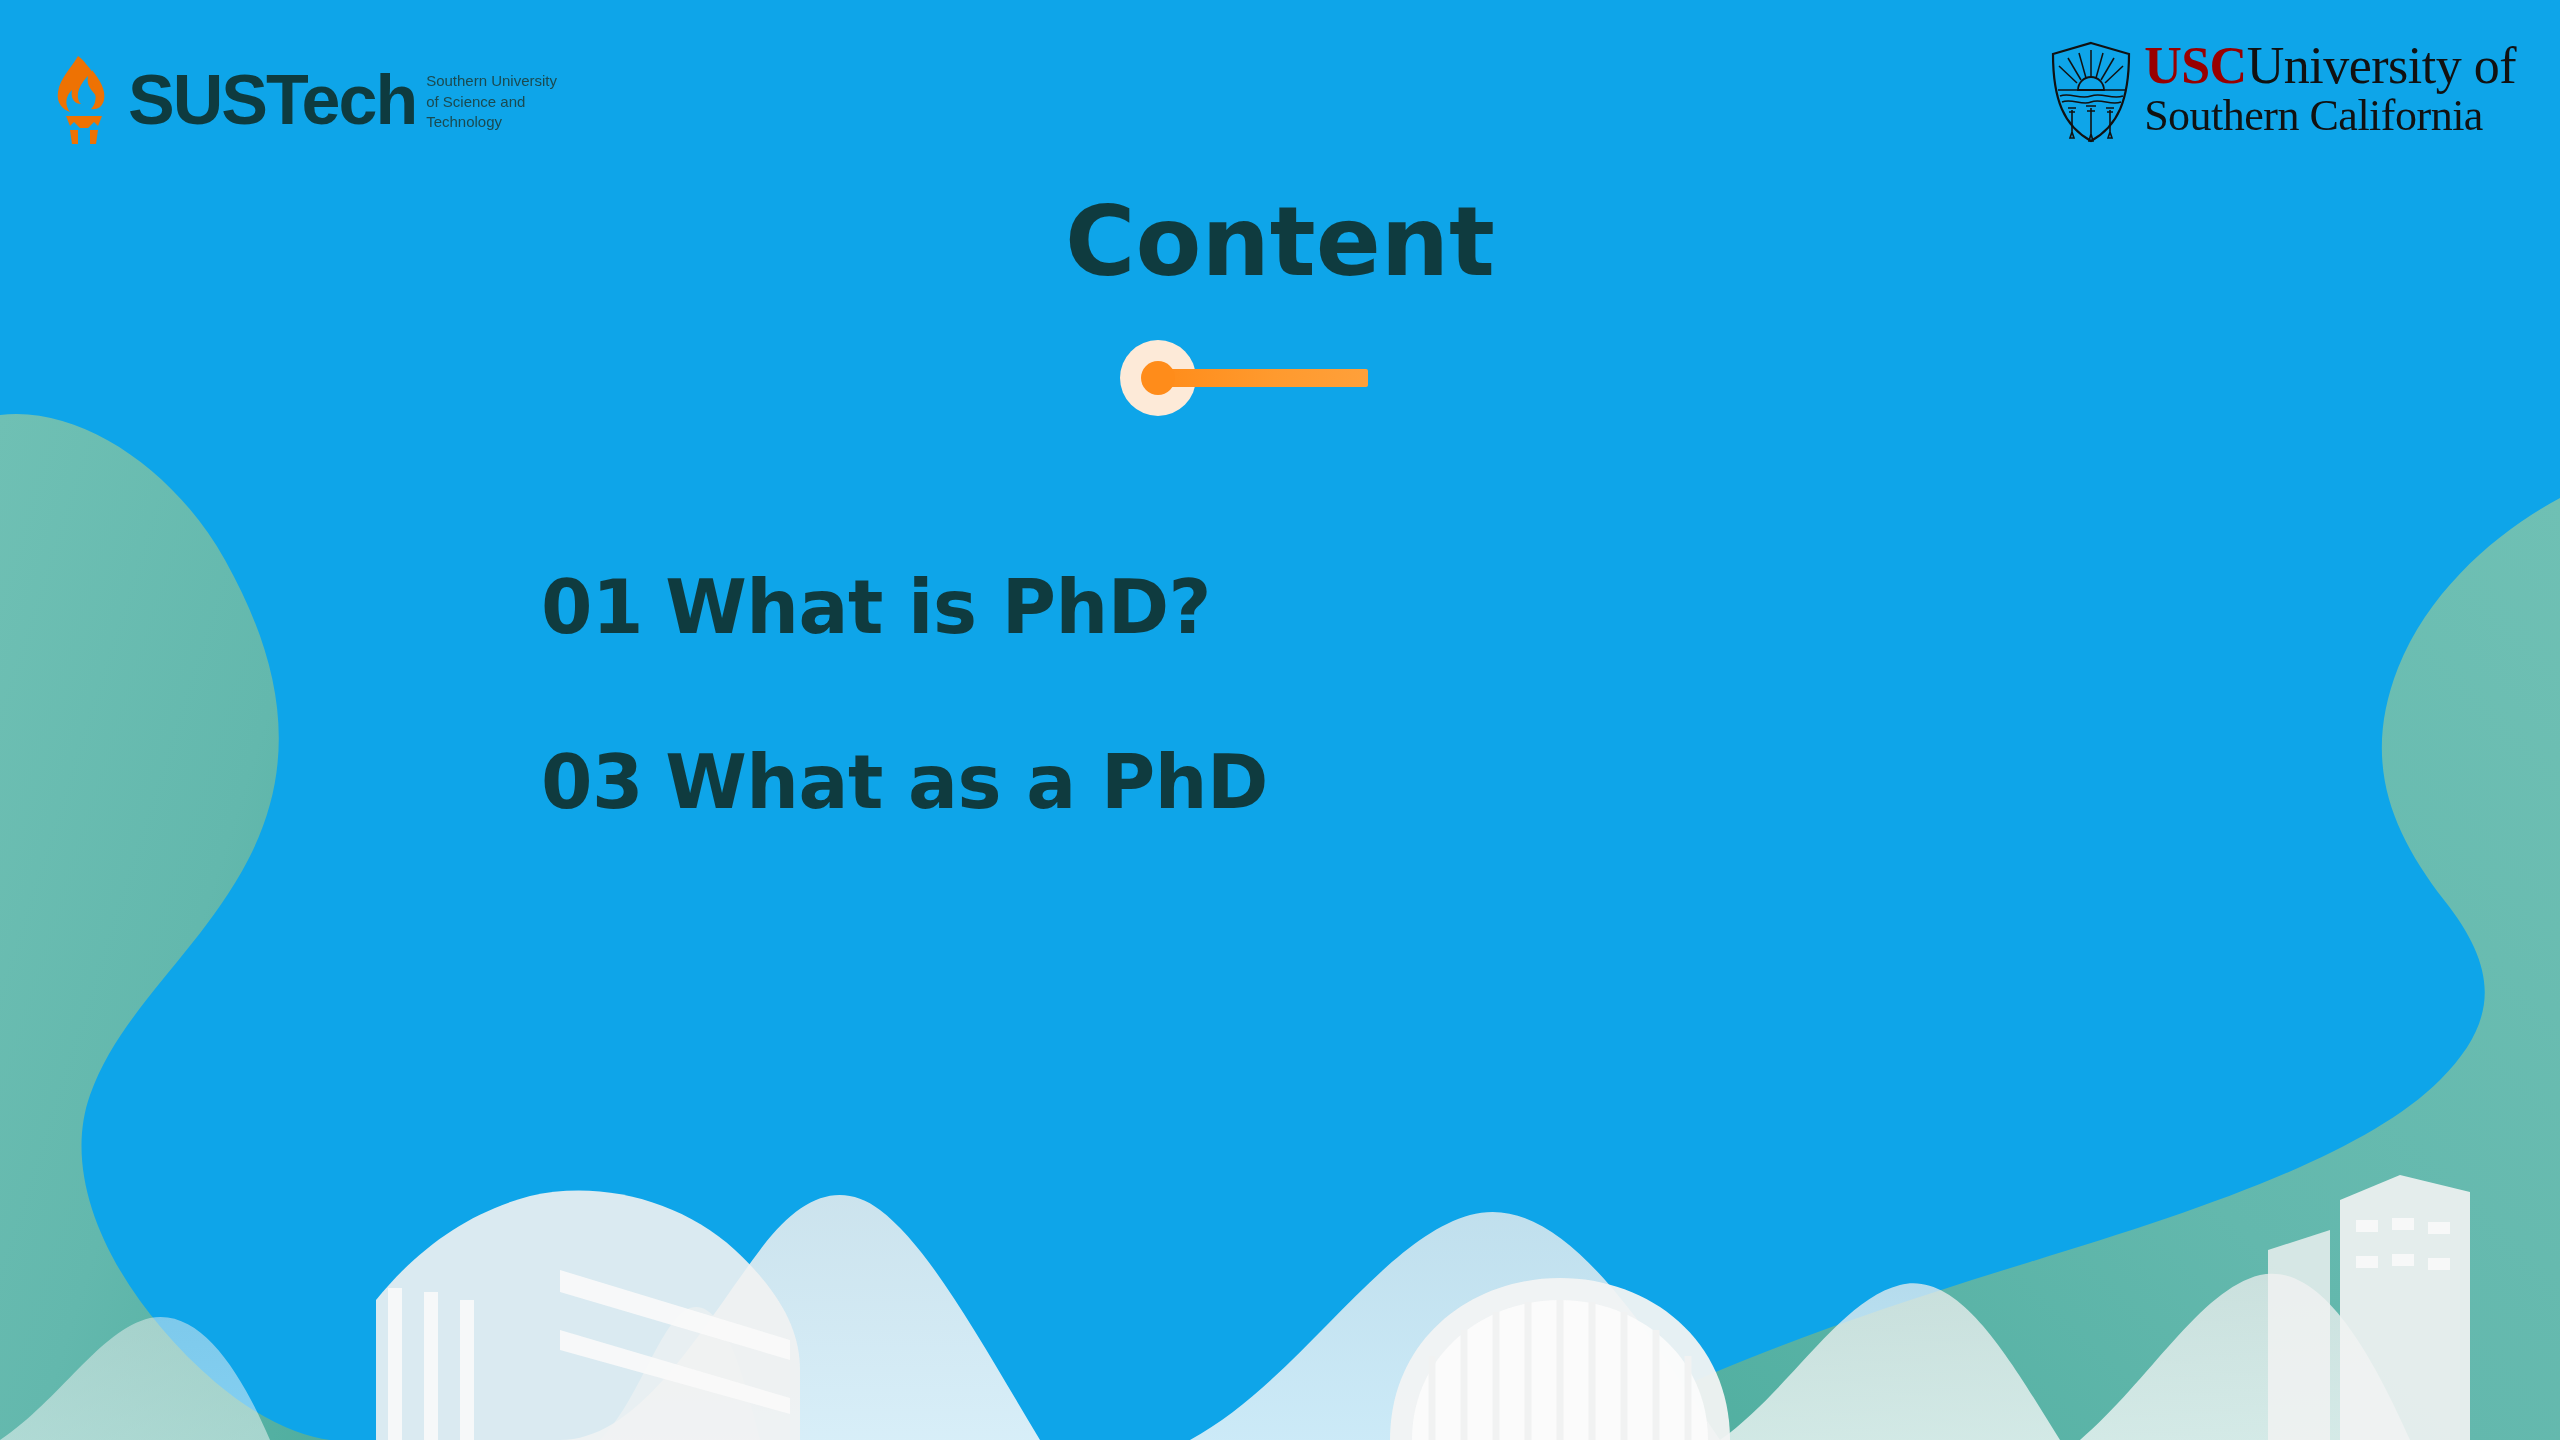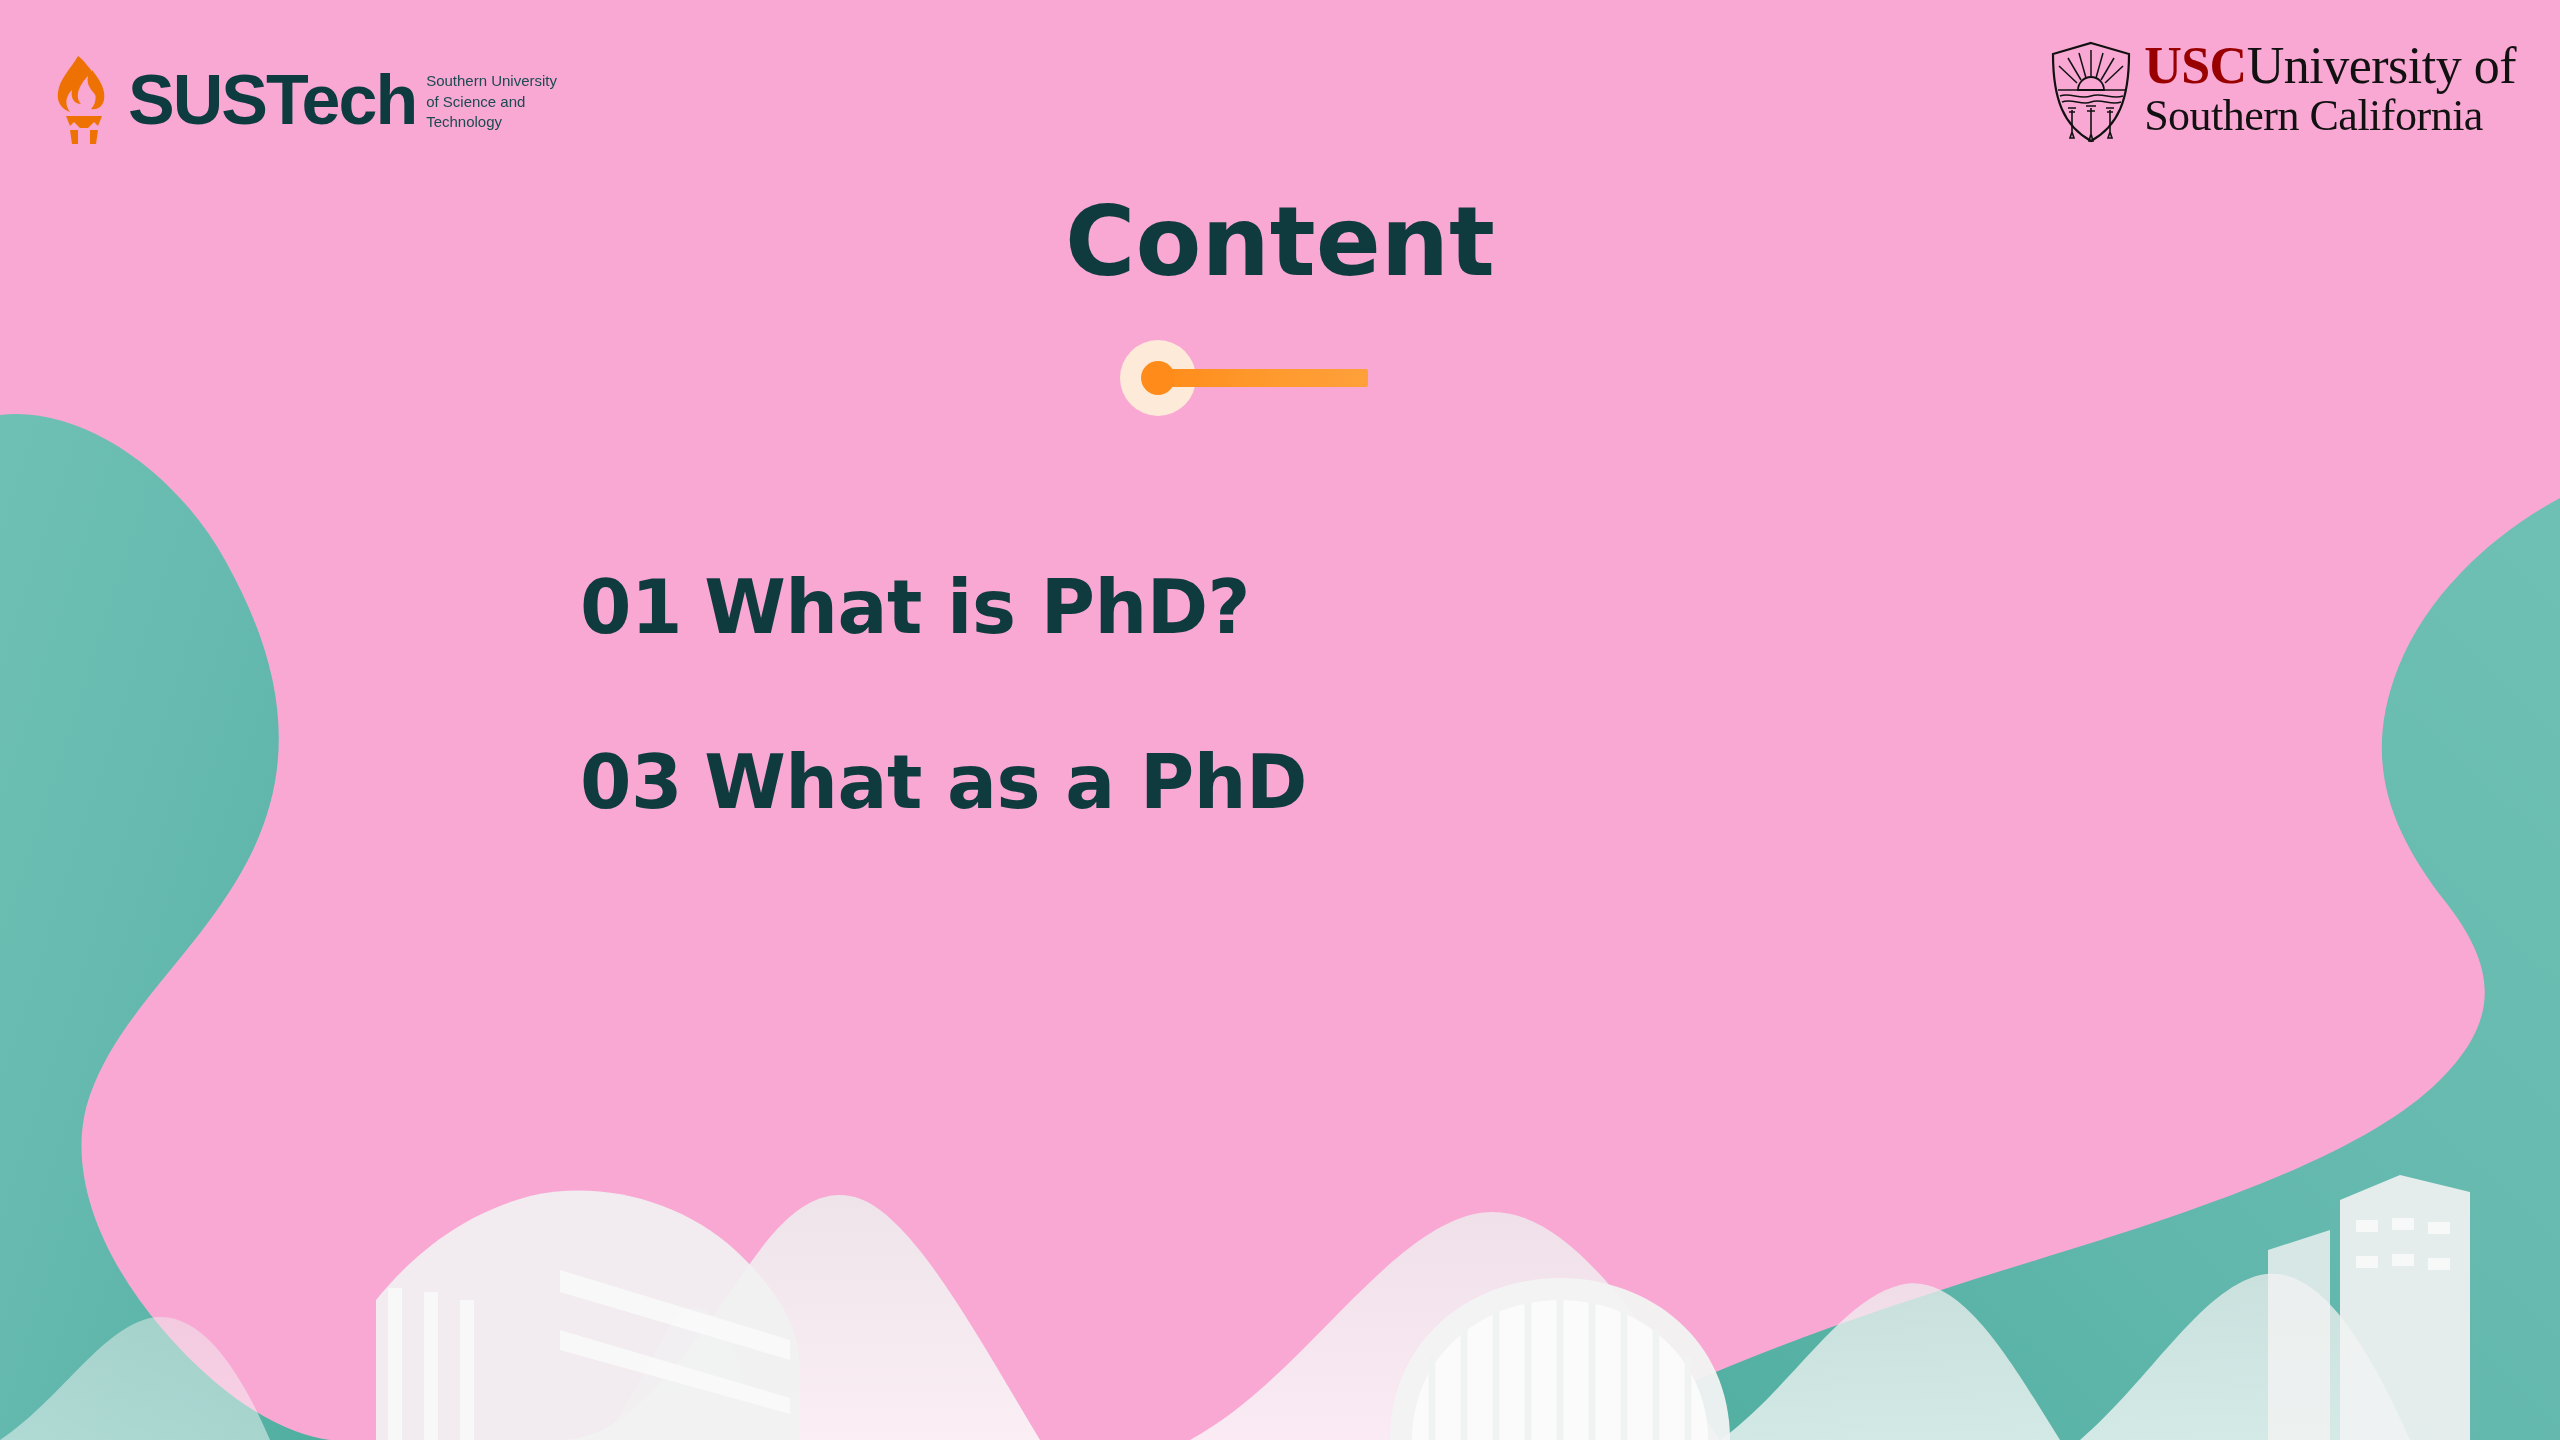--- a/index.html
+++ b/index.html
@@ -4,21 +4,21 @@
 <style>
   html, body {
     margin: 0;
     padding: 0;
     background: #ffffff;
   }
   #slide {
     position: relative;
     width: 2560px;
     height: 1440px;
-    background: #f9a8d4;
+    background: #0ea5e9;
     overflow: hidden;
     font-family: "DejaVu Sans", sans-serif;
   }
 
   
   .bg-layer {
     position: absolute;
     inset: 0;
     width: 2560px;
     height: 1440px;
@@ -129,21 +129,21 @@
     top: 29px;
     width: 208px;
     height: 18px;
     border-radius: 2px;
     background: linear-gradient(90deg, #FF8C1A 0%, #FF9A2E 55%, #FFA03A 100%);
   }
 
   
   .content-list {
     position: absolute;
-    left: 580px;
+    left: 541px;
     top: 570px;
     width: 1600px;
   }
   .content-item {
     font-family: "DejaVu Sans", sans-serif;
     font-weight: 700;
     font-size: 74px;
     color: #0F3B3F;
     letter-spacing: -0.5px;
     line-height: 1;

